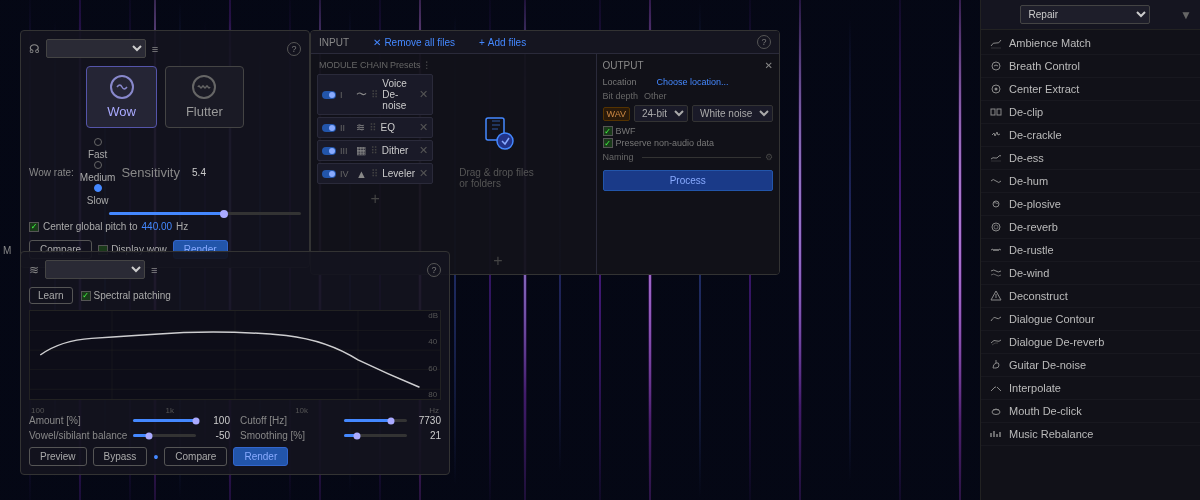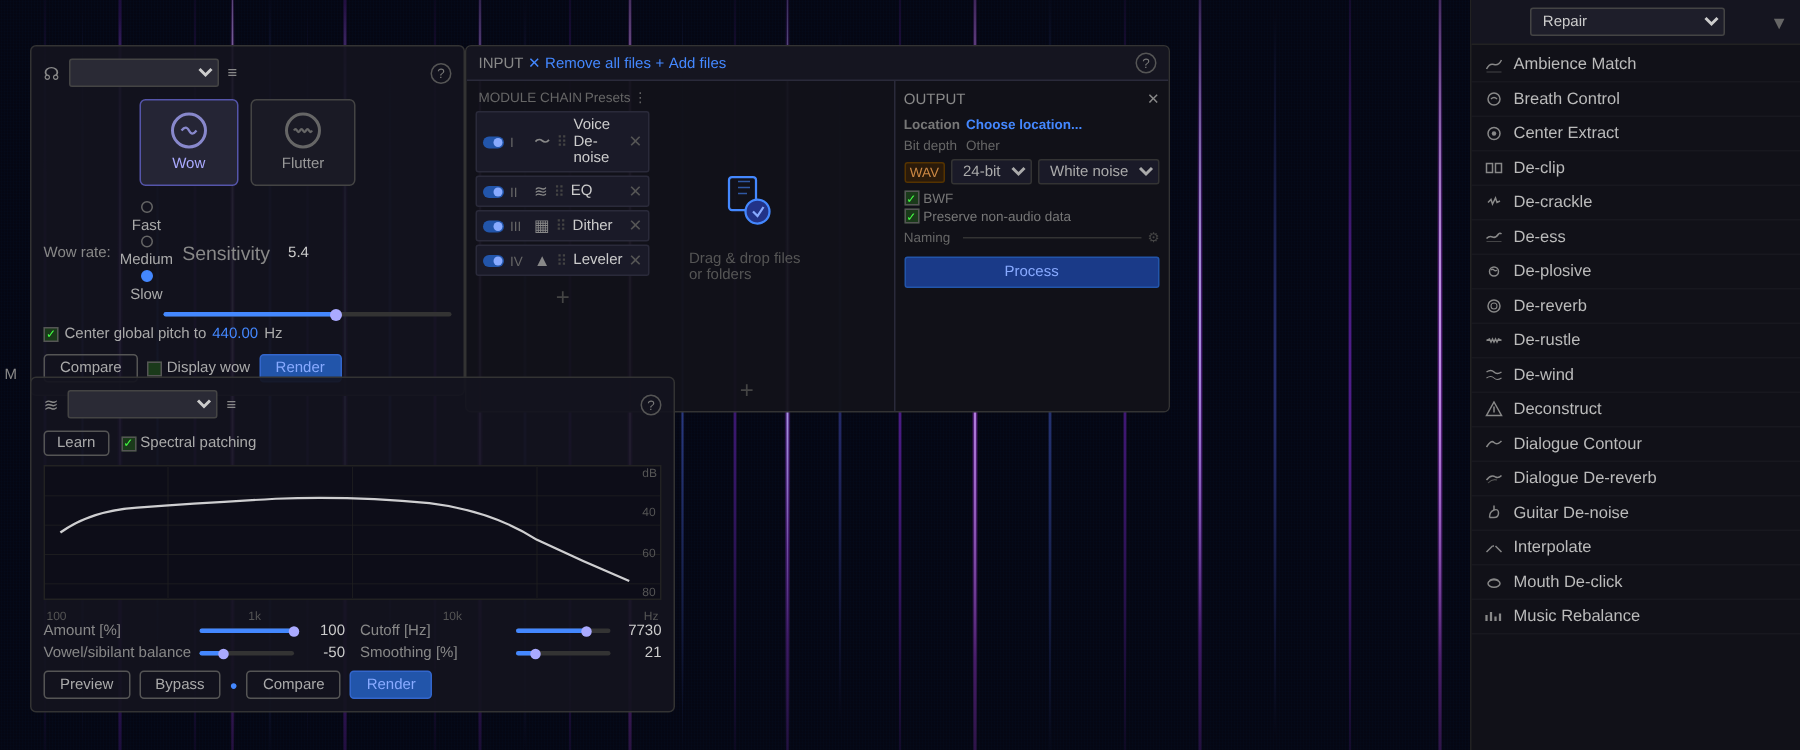--- a/index.html
+++ b/index.html
@@ -149,21 +149,21 @@
     .mode-btn {
       display: flex;
       flex-direction: column;
       align-items: center;
       padding: 8px 20px;
       border-radius: 4px;
       cursor: pointer;
       border: 1px solid #444;
       background: #1a1a25;
       color: #999;
-      font-size: 10px;
+      font-size: 13px;
       gap: 3px;
     }
 
     .mode-btn.active {
       background: #252535;
       border-color: #5555aa;
       color: #aaaaff;
     }
 
     .mode-btn-circle {
@@ -437,22 +437,22 @@
       display: flex;
       align-items: center;
       justify-content: space-between;
       padding: 4px 8px;
       background: #151520;
       border-bottom: 1px solid #2a2a3a;
     }
 
     .module-toolbar-left {
       display: flex;
-      align-items: flex-end;
-      gap: 3px;
+      align-items: flex-start;
+      gap: 24px;
       font-size: 10px;
       color: #888;
     }
 
     .module-toolbar-btn {
       display: flex;
       align-items: center;
       gap: 3px;
       color: #888;
       font-size: 10px;
@@ -577,24 +577,23 @@
       align-items: center;
       justify-content: space-between;
       font-size: 10px;
       color: #888;
       margin-bottom: 6px;
     }
 
     .output-row {
       display: flex;
       align-items: center;
-      gap: 4px;
+      gap: 20px;
       margin-bottom: 4px;
       font-size: 10px;
-      font-weight: bold;
     }
 
     .output-select {
       background: #1a1a28;
       border: 1px solid #333;
       color: #aaa;
       font-size: 10px;
       padding: 1px 3px;
       border-radius: 2px;
       flex: 1;
@@ -1102,20 +1101,28 @@
           <svg width="12" height="12" viewBox="0 0 12 12">
             <path d="M1,7 Q3,5 5,6 Q7,7 9,4 Q10,3 11,4" fill="none" stroke="#888" stroke-width="1"></path>
             <line x1="1" y1="9" x2="11" y2="9" stroke="#555" stroke-width="0.5"></line>
           </svg>
         </span>
     <span class="sidebar-item-label">De-ess</span>
   </div>
       <div class="sidebar-item">
     <span class="sidebar-item-icon">
           <svg width="12" height="12" viewBox="0 0 12 12">
+            <path d="M1,6 Q3,3 6,6 Q9,9 11,6" fill="none" stroke="#888" stroke-width="1"></path>
+          </svg>
+        </span>
+    <span class="sidebar-item-label">De-hum</span>
+  </div>
+      <div class="sidebar-item">
+    <span class="sidebar-item-icon">
+          <svg width="12" height="12" viewBox="0 0 12 12">
             <circle cx="6" cy="6" r="3" fill="none" stroke="#888" stroke-width="1"></circle>
             <path d="M4,5 Q5,4 6,5 Q7,6 8,5" fill="none" stroke="#888" stroke-width="0.8"></path>
           </svg>
         </span>
     <span class="sidebar-item-label">De-plosive</span>
   </div>
       <div class="sidebar-item">
     <span class="sidebar-item-icon">
           <svg width="12" height="12" viewBox="0 0 12 12">
             <circle cx="6" cy="6" r="4" fill="none" stroke="#888" stroke-width="1"></circle>

